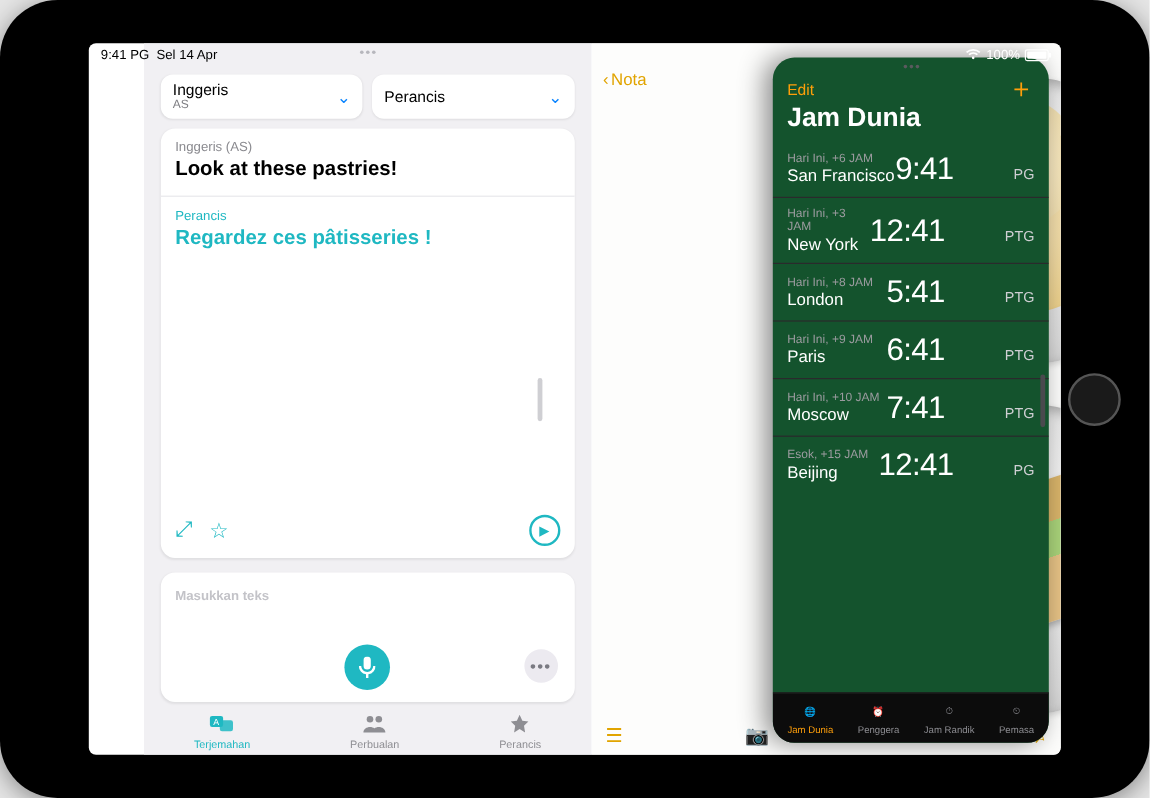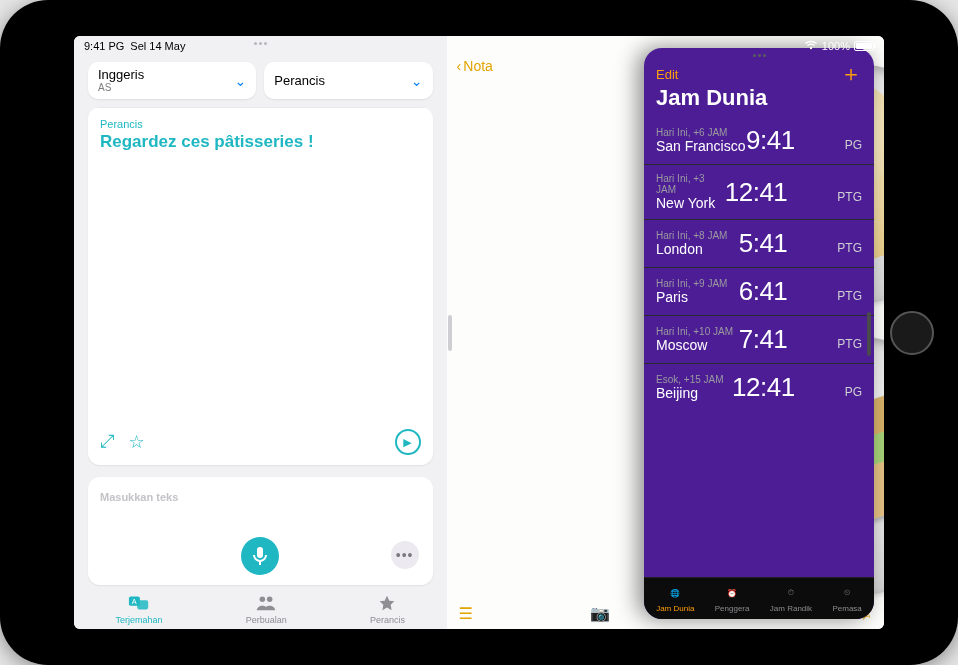--- a/index.html
+++ b/index.html
@@ -10,21 +10,21 @@
 
   
   .statusbar { position:absolute; top:0; left:0; right:0; height:20px; display:flex; justify-content:space-between; align-items:center; padding:0 10px; font-size:11px; z-index:40; }
   .statusbar .left-sb { display:flex; gap:6px; color:#000; }
   .statusbar .right-sb { display:flex; align-items:center; gap:4px; color:#fff; }
   .battery-ico { width:20px; height:10px; border:1px solid #fff; border-radius:2px; position:relative; }
   .battery-ico::after { content:""; position:absolute; right:-3px; top:2px; width:2px; height:4px; background:#fff; border-radius:0 1px 1px 0; }
   .battery-fill { position:absolute; left:1px; top:1px; bottom:1px; right:1px; background:#fff; border-radius:1px; }
 
   
-  .left-app { width:46%; height:100%; background:#f1f0f3; display:flex; flex-direction:column; position:relative; }
+  .left-app { width:46%; height:100%; background:#f1f0f3; display:flex; flex-direction:column; position:relative;margin-left:46px; }
   .pill { position:absolute; top:6px; left:50%; transform:translateX(-50%); width:24px; height:6px; display:flex; justify-content:center; gap:2px; }
   .pill span{ width:3px; height:3px; background:#b7b7bd; border-radius:50%; }
 
   .lang-row { display:flex; gap:8px; padding:26px 14px 8px 14px; }
   .lang-sel { flex:1; background:#fff; border-radius:10px; padding:6px 10px; box-shadow:0 1px 2px rgba(0,0,0,.08); display:flex; justify-content:space-between; align-items:center; }
   .lang-sel .txt { display:flex; flex-direction:column; line-height:1.1; }
   .lang-sel .name { font-size:13px; font-weight:500; }
   .lang-sel .sub { font-size:10px; color:#7d7d82; }
   .chev { color:#0a84ff; font-size:14px; }
 
@@ -64,21 +64,21 @@
      radial-gradient(circle at 40% 60%, #5bb3ff 0 2px, transparent 3px),
      radial-gradient(circle at 62% 70%, #ff9f3d 0 2px, transparent 3px),
      radial-gradient(circle at 30% 78%, #b76bff 0 2px, transparent 3px);}
   .plate2 { width:260px; height:260px; right:-98px; top:300px; }
   .sandwich { position:absolute; left:18%; top:28%; width:64%; height:44%; background:linear-gradient(180deg,#d9b46a 0 30%,#a9d37a 30% 55%,#e6c285 55% 100%); border-radius:6px 30px 30px 6px / 6px 40px 40px 6px; transform:rotate(-18deg); box-shadow:0 3px 5px rgba(0,0,0,.25); }
 
   .notes-tb { position:absolute; bottom:4px; left:8px; right:8px; display:flex; justify-content:space-between; color:#e1a400; font-size:16px; z-index:5;}
   .notes-tb span{ padding:2px 4px; }
 
   
-  .slideover { position:absolute; top:12px; right:10px; bottom:10px; width:230px; background:#4c1d95; border-radius:18px; box-shadow:-6px 0 22px rgba(0,0,0,.45); z-index:30; display:flex; flex-direction:column; overflow:hidden; color:#fff; }
+  .slideover { position:absolute; top:12px; right:10px; bottom:10px; width:230px; background:#14532d; border-radius:18px; box-shadow:-6px 0 22px rgba(0,0,0,.45); z-index:30; display:flex; flex-direction:column; overflow:hidden; color:#fff; }
   .so-grip { align-self:center; margin-top:6px; display:flex; gap:2px; }
   .so-grip span{ width:3px; height:3px; border-radius:50%; background:#5a5a5e; }
   .so-head { display:flex; justify-content:space-between; align-items:center; padding:6px 12px 0 12px; font-size:13px; }
   .so-edit { color:#ff9f0a; }
   .so-plus { color:#ff9f0a; font-size:22px; line-height:1; }
   .so-title { font-size:22px; font-weight:700; padding:0 12px 6px 12px; }
   .clocks { flex:1; overflow:hidden; }
   .clk { display:flex; justify-content:space-between; align-items:center; padding:8px 12px; border-bottom:1px solid #2a2a2c; }
   .clk:last-child{ border-bottom:none; }
   .clk .col1 .o { font-size:10px; color:#9b9b9f; }
@@ -100,21 +100,21 @@
 </head>
 <body>
 
 <div class="frame">
   <div class="home-btn"></div>
   <div class="screen">
 
     <div class="statusbar">
       <div class="left-sb">
         <span>9:41 PG</span>
-        <span>Sel 14 May</span>
+        <span>Sel 14 Apr</span>
       </div>
       <div class="right-sb">
         <span>
           <svg width="14" height="10" viewBox="0 0 14 10">
               <path d="M7 9.3a1.1 1.1 0 100-2.2 1.1 1.1 0 000 2.2zm-3-3.2a4.5 4.5 0 016 0l1-1a6 6 0 00-8 0zm-2-2a7.5 7.5 0 0110 0l1-1a9 9 0 00-12 0z" fill="#fff"></path>
             </svg>
         </span>
         <span>100%</span>
         <span class="battery-ico">
             <span class="battery-fill"></span>
@@ -142,20 +142,24 @@
         <div class="lang-sel">
           <div class="txt">
             <span class="name">Perancis</span>
             <span class="sub"></span>
           </div>
           <span class="chev">⌄</span>
         </div>
       </div>
 
       <div class="card">
+        <div class="seg">
+          <div class="lbl">Inggeris (AS)</div>
+          <div class="txt1">Look at these pastries!</div>
+        </div>
         <div class="divider"></div>
         <div class="seg trans">
           <div class="lbl">Perancis</div>
           <div class="txt2">Regardez ces pâtisseries !</div>
         </div>
         <div class="card-foot">
           <div class="foot-left">
             <span>⤢</span>
             <span>☆</span>
           </div>

